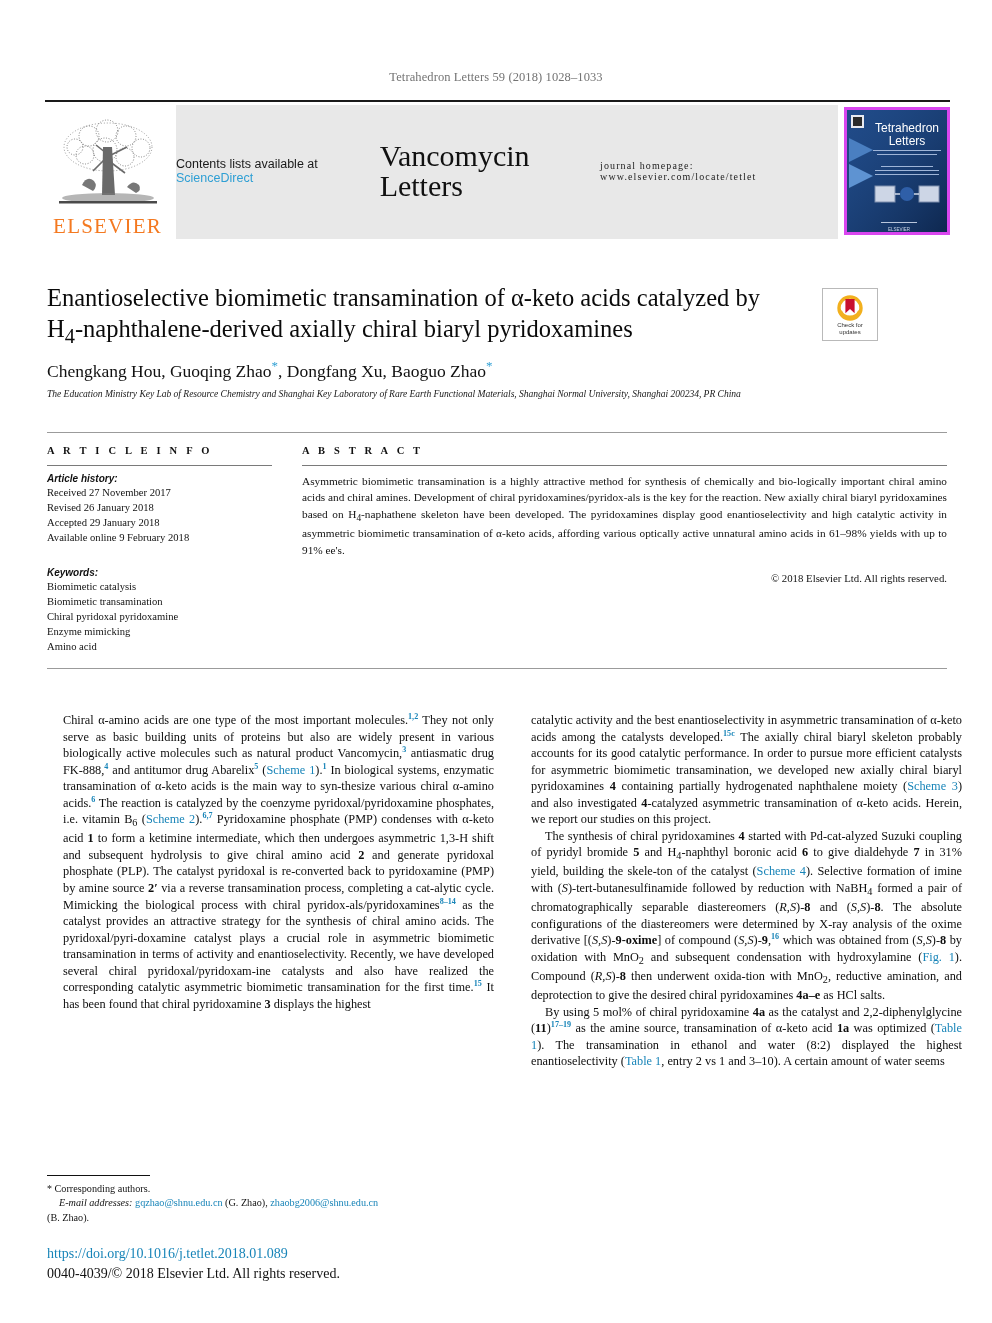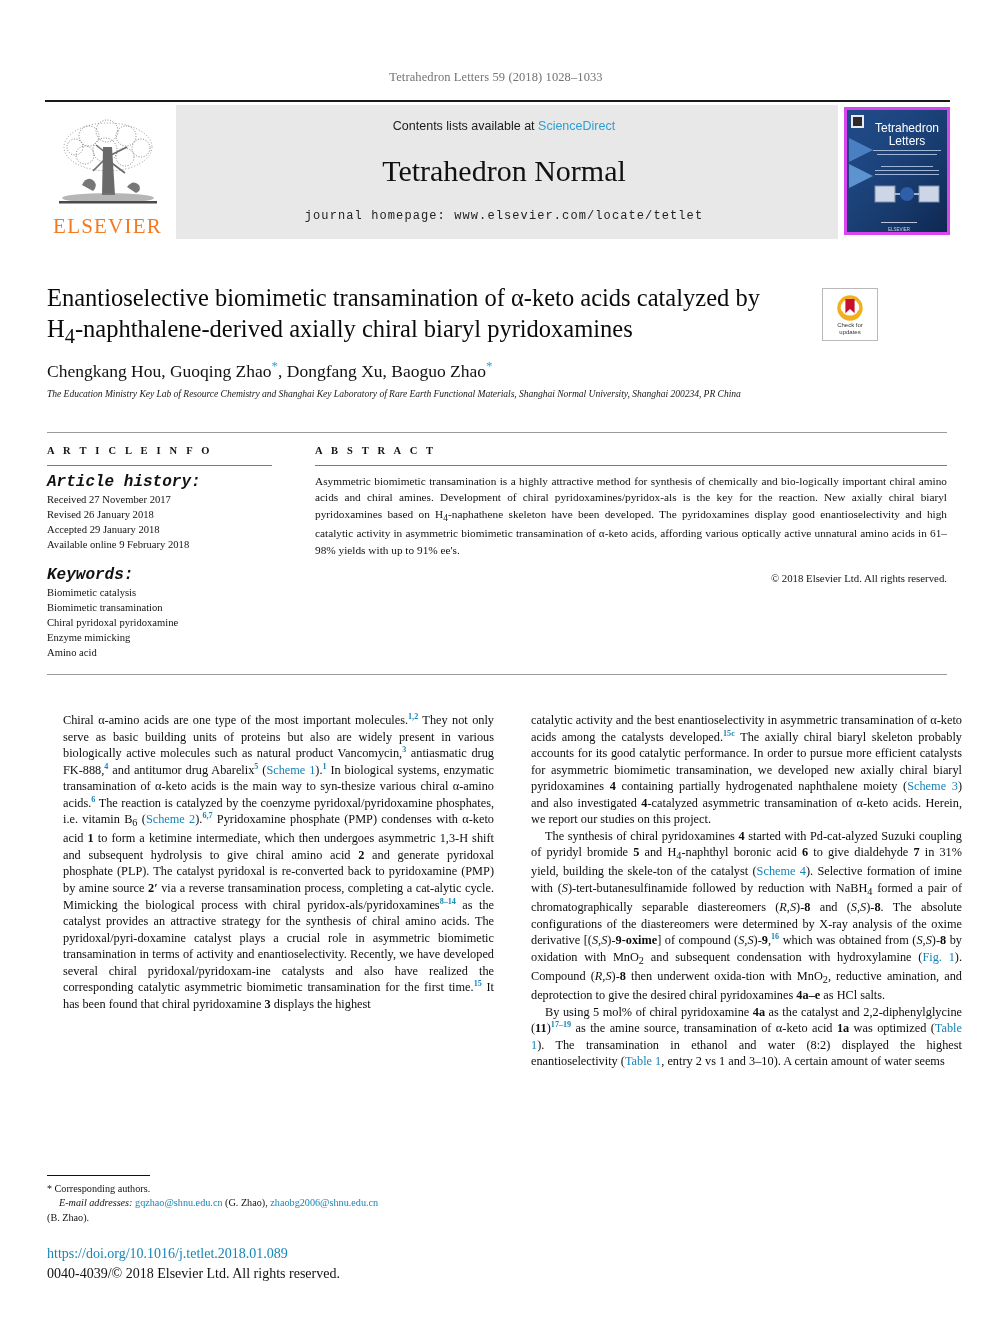--- a/index.html
+++ b/index.html
@@ -70,43 +70,43 @@
     color: #f47920;
     line-height: 1;
     margin-top: 1px;
   }
   .journal-band {
     flex: 1 1 auto;
     background: #e8e8e8;
     margin-left: 6px;
     margin-right: 6px;
     display: flex;
-    flex-direction: column;
+    flex-direction: row;
     justify-content: space-between;
     align-items: center;
     padding: 14px 6px 16px 0;
     box-sizing: border-box;
   }
   .contents-line {
     font-family: "Liberation Sans", sans-serif;
     font-size: 12.5px;
     color: #1a1a1a;
   }
   .contents-line .sd {
     color: #2e9fd4;
   }
   .journal-title {
     font-family: "Liberation Serif", serif;
     font-size: 30px;
     color: #111;
     line-height: 1;
   }
   .homepage-line {
-    font-family: Liberation Mono, monospace;
-    font-size: 12px;
+    font-family: Liberation Serif, serif;
+    font-size: 10px;
     letter-spacing: 1.1px;
     color: #222;
   }
   .cover-thumb {
     flex: 0 0 106px;
     width: 106px;
     height: 128px;
     align-self: flex-start;
     margin-top: 2px;
     border: 3px solid #d946ef;
@@ -185,21 +185,20 @@
     position: absolute;
     top: 432px;
     left: 47px;
     width: 900px;
     border-top: 0.8px solid #9b9b9b;
     border-bottom: 0.8px solid #9b9b9b;
     padding: 12px 0 14px 0;
     display: flex;
     box-sizing: border-box;
     min-height: 235px;
-    gap: 13px;
   }
   .article-info {
     width: 243px;
     flex: 0 0 243px;
     padding-right: 18px;
     box-sizing: border-box;
   }
   .abstract-col {
     flex: 1 1 auto;
     padding-left: 12px;
@@ -211,35 +210,35 @@
     font-size: 10.5px;
     letter-spacing: 3.2px;
     color: #111;
     margin-bottom: 9px;
   }
   .rule {
     border-top: 0.8px solid #7a7a7a;
     margin-bottom: 7px;
   }
   .info-sub {
-    font-family: Liberation Mono, monospace;
+    font-family: Liberation Sans, sans-serif;
     font-style: italic;
     font-weight: bold;
-    font-size: 16px;
+    font-size: 10px;
     color: #111;
     margin-bottom: 1px;
   }
   .info-line {
     font-family: "Liberation Serif", serif;
     font-size: 10.6px;
     line-height: 1.42;
     color: #111;
   }
   .kw-block {
-    margin-top: 14px;
+    margin-top: 22px;
   }
   .abstract-text {
     font-family: "Liberation Serif", serif;
     font-size: 11.3px;
     line-height: 1.44;
     text-align: justify;
     color: #111;
   }
   .copyright {
     font-family: "Liberation Serif", serif;
@@ -346,21 +345,21 @@
           </g>
           <rect x="4" y="84" width="98" height="2.5" fill="#4a4a4a"></rect>
         </svg>
         <div class="elsevier-word">ELSEVIER</div>
       </div>
 
       <div class="journal-band">
         <div class="contents-line">
           <span>Contents lists available at </span><span class="sd">ScienceDirect</span>
         </div>
-        <div class="journal-title">Tetrahedron Normal</div>
+        <div class="journal-title">Vancomycin Letters</div>
         <div class="homepage-line">journal homepage: www.elsevier.com/locate/tetlet</div>
       </div>
 
       <div class="cover-thumb">
         <svg viewBox="0 0 104 126" width="104" height="126">
           <rect x="0" y="0" width="104" height="126" fill="#17386e"></rect>
           <rect x="0" y="0" width="104" height="126" fill="url(#g1)"></rect>
           <defs>
             <linearGradient id="g1" x1="0" y1="0" x2="1" y2="1">
               <stop offset="0" stop-color="#2a5fa5" stop-opacity="0.5"></stop>

